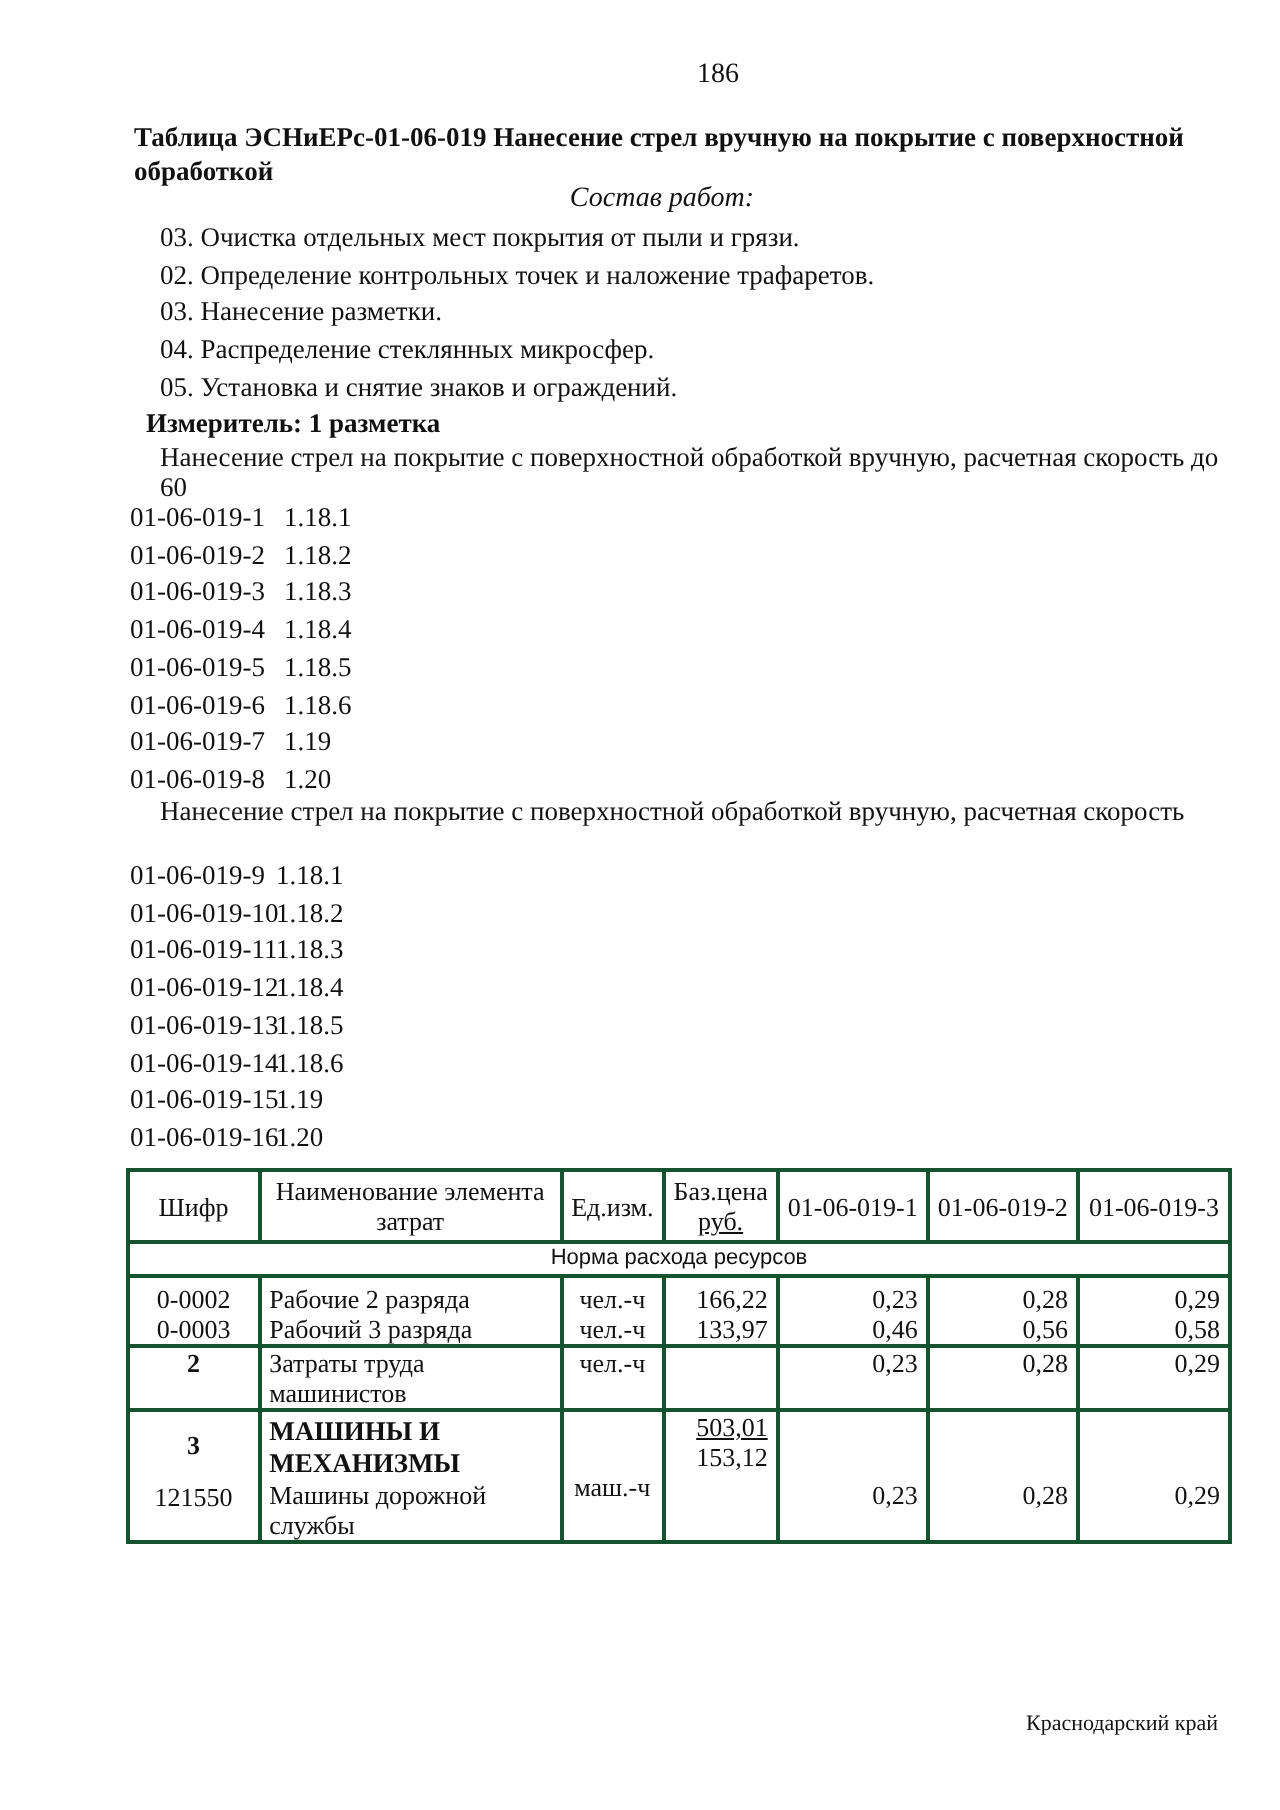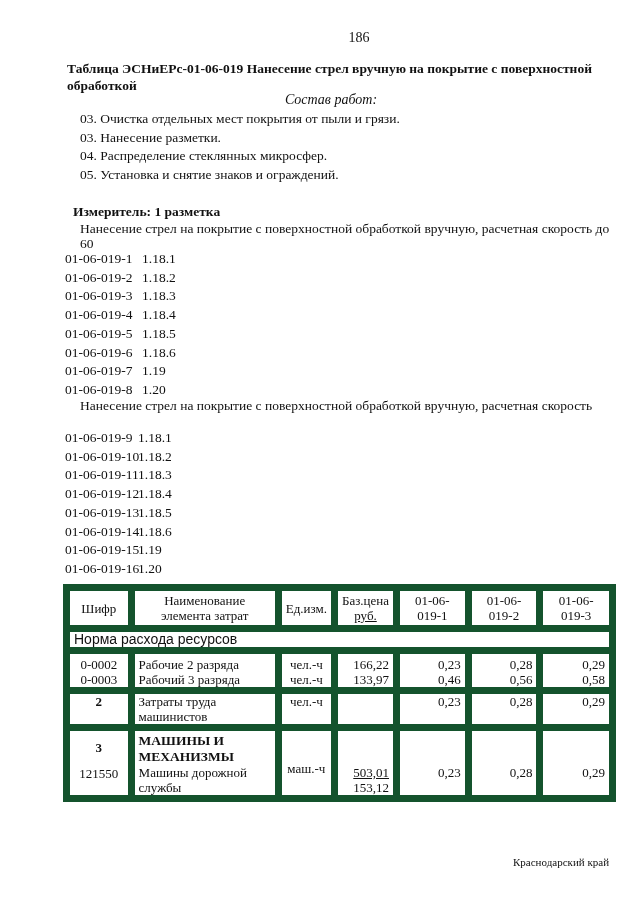--- a/index.html
+++ b/index.html
@@ -8,40 +8,41 @@
   .abs { position:absolute; white-space:nowrap; }
   .page-num { top:30px; left:0; width:640px; text-align:center; font-size:14px;padding-left:39px; }
   .title { top:60px; left:67px; width:545px; font-weight:bold; font-size:13.5px; line-height:17px; white-space:normal; }
   .sostav { top:92px; left:0; width:640px; padding-left:22px; box-sizing:border-box; text-align:center; font-style:italic; font-size:14px; }
   .work-list { top:110px; left:80px; line-height:18.7px; font-size:13.5px; }
   .meter { top:204px; left:73px; font-weight:bold; font-size:13.5px; }
   .group-desc { left:80px; width:530px; white-space:normal; line-height:15px; font-size:13.5px; }
   .codes { left:65px; font-size:13.5px; line-height:18.7px; }
   .codes .row { display:flex; }
   table.res { position:absolute; top:584px; left:63px; width:553px; border-collapse:collapse; font-size:13px; }
-  table.res td { border:7px solid #14532d; padding:0 4px; vertical-align:top; line-height:15px; }
+  table.res td { border:2px solid #14532d; padding:0 4px; vertical-align:top; line-height:15px; }
   table.res td.nb-t { border-top:none; }
   table.res td.nb-b { border-bottom:none; }
   .hdr td { text-align:center; vertical-align:middle !important; height:34px; }
-  .norm-row td { text-align:left; font-family:"Liberation Sans","DejaVu Sans",sans-serif; font-size:14px; height:14px; padding-top:1px; }
+  .norm-row td { text-align:center; font-family:"Liberation Sans","DejaVu Sans",sans-serif; font-size:11px; height:14px; padding-top:1px; }
   .r { text-align:right; }
   .c { text-align:center; }
   .b { font-weight:bold; }
   .u { text-decoration:underline; }
   .footer { top:856px; left:513px; font-size:11px; }
 </style>
 </head>
 <body>
 
 <div class="abs page-num">186</div>
 <div class="abs title">Таблица  ЭСНиЕРс-01-06-019  Нанесение стрел вручную на покрытие с поверхностной обработкой</div>
 <div class="abs sostav">Состав работ:</div>
 
 <div class="abs work-list">
   <div>03. Очистка отдельных мест покрытия от пыли и грязи.</div>
+  <div>02. Определение контрольных точек и наложение трафаретов.</div>
   <div>03. Нанесение разметки.</div>
   <div>04. Распределение стеклянных микросфер.</div>
   <div>05. Установка и снятие знаков и ограждений.</div>
 </div>
 
 <div class="abs meter">Измеритель: 1 разметка</div>
 
 <div class="abs group-desc" style="top:221px;">
   <div>Нанесение стрел на покрытие с поверхностной обработкой вручную, расчетная скорость до 60</div>
 </div>
@@ -179,21 +180,21 @@
       <div class="b" style="line-height:17px; margin-top:6px">3</div>
       <div style="margin-top:10px">121550</div>
     </td>
     <td style="padding-top:2px">
       <div class="b" style="font-size:13.5px; line-height:16px">МАШИНЫ И</div>
       <div class="b" style="font-size:13.5px; line-height:16px">МЕХАНИЗМЫ</div>
       <div>Машины дорожной</div>
       <div>службы</div>
     </td>
     <td class="c" style="padding-top:30px">маш.-ч</td>
-    <td class="r" style="padding-top:34px">
+    <td class="r" style="">
       <div class="u">503,01</div>
       <div>153,12</div>
     </td>
     <td class="r" style="padding-top:34px">0,23</td>
     <td class="r" style="padding-top:34px">0,28</td>
     <td class="r" style="padding-top:34px">0,29</td>
   </tr>
 </tbody>
   </table>
 

